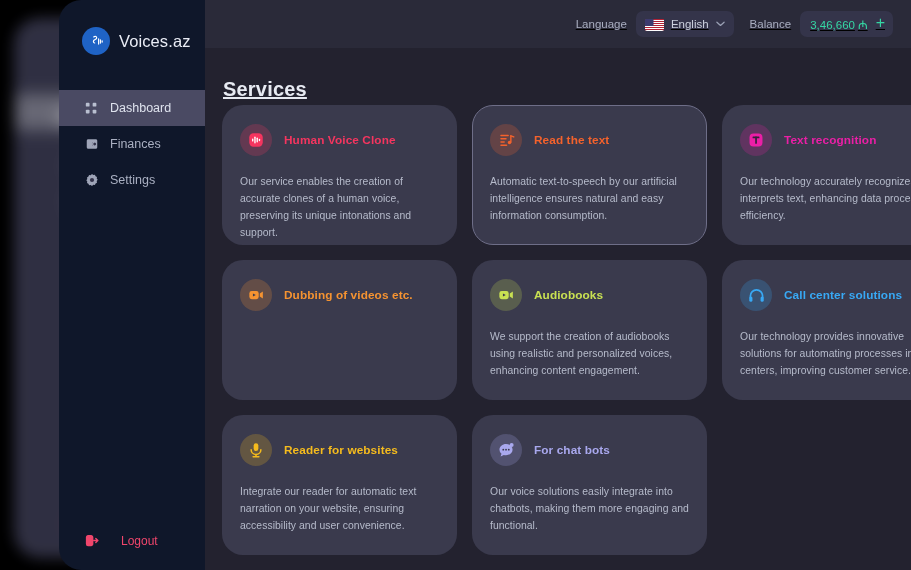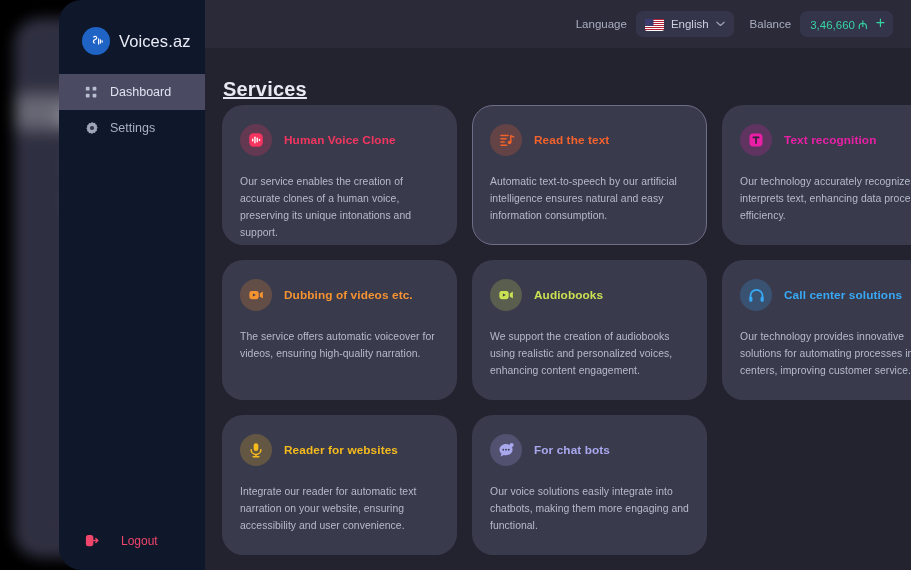--- a/index.html
+++ b/index.html
@@ -90,21 +90,21 @@
     flex: 0 0 auto;
   }
   .brand-name {
     color: #e9ecf5;
     font-size: 16.5px;
     font-weight: 500;
     letter-spacing: .1px;
     white-space: nowrap;
   }
 
-  .nav { margin-top: 12px; }
+  .nav { margin-top: 28px; }
   .nav-item {
     display: flex; align-items: center;
     gap: 11px;
     height: 36px;
     padding-left: 25px;
     color: #aab0c2;
     font-size: 12.5px;
     cursor: pointer;
     white-space: nowrap;
   }
@@ -140,21 +140,21 @@
   .topbar {
     position: absolute;
     left: 0; top: 0;
     width: 706px; height: 48px;
     background: #2a2a39;
     display: flex; align-items: center;
     justify-content: flex-end;
     padding-right: 18px;
     gap: 16px;
   }
-  .tb-group { display: flex; align-items: center; gap: 9px; }
+  .tb-group { display: flex; align-items: center; gap: 9px; text-decoration: underline; }
   .tb-label { color: #a9aec0; font-size: 11.5px; white-space: nowrap; }
 
   .lang-pill {
     display: flex; align-items: center; gap: 7px;
     background: #34344a;
     border-radius: 7px;
     height: 26px;
     padding: 0 9px;
     cursor: pointer;
   }
@@ -274,20 +274,30 @@
           <svg width="13" height="13" viewBox="0 0 16 16">
             <rect x="1" y="1" width="4.6" height="4.6" rx="1.1" fill="#b9bfd0"></rect>
             <rect x="9.4" y="1" width="4.6" height="4.6" rx="1.1" fill="#b9bfd0"></rect>
             <rect x="1" y="9.4" width="4.6" height="4.6" rx="1.1" fill="#b9bfd0"></rect>
             <rect x="9.4" y="9.4" width="4.6" height="4.6" rx="1.1" fill="#b9bfd0"></rect>
           </svg>
         </span>
         <span>Dashboard</span>
       </div>
 
+      <div class="nav-item">
+        <span class="ico">
+          <svg width="14" height="14" viewBox="0 0 16 16">
+            <path d="M2 4.2c0-1 .7-1.7 1.7-1.7h8.6c1 0 1.7.7 1.7 1.7v7.6c0 1-.7 1.7-1.7 1.7H3.7c-1 0-1.7-.7-1.7-1.7V4.2Z" fill="#9fa5b8"></path>
+            <circle cx="10.3" cy="8" r="2.4" fill="#33334a"></circle>
+            <path d="M12.6 5.9a2.5 2.5 0 1 0 0 4.2" stroke="#9fa5b8" stroke-width="1.5" fill="none" stroke-linecap="round"></path>
+          </svg>
+        </span>
+        <span>Finances</span>
+      </div>
 
       <div class="nav-item">
         <span class="ico">
           <svg width="14" height="14" viewBox="0 0 16 16">
             <path d="M8 1.2 9.5 2.3l1.8-.3.8 1.7 1.6.9-.3 1.8 1.1 1.4-1.1 1.4.3 1.8-1.6.9-.8 1.7-1.8-.3L8 14.8l-1.5-1.1-1.8.3-.8-1.7-1.6-.9.3-1.8L1.5 8.2l1.1-1.4-.3-1.8 1.6-.9.8-1.7 1.8.3L8 1.2Z" fill="#9fa5b8"></path>
             <circle cx="8" cy="8" r="2.4" fill="#33334a"></circle>
           </svg>
         </span>
         <span>Settings</span>
       </div>
@@ -399,21 +409,20 @@
           <div class="card-head">
             <span class="card-ico" style="background:rgba(245,147,49,0.22)">
               <svg width="18" height="18" viewBox="0 0 20 20">
                 <rect x="2.6" y="5.6" width="10.4" height="9" rx="2.6" fill="#f59331"></rect>
                 <path d="M14.2 8.4 17.6 6v8l-3.4-2.4V8.4Z" fill="#f59331"></path>
                 <path d="M6.6 8.2 9.7 10l-3.1 1.8V8.2Z" fill="#3a3a4d"></path>
               </svg>
             </span>
             <span class="card-title" style="color:#f59331">Dubbing of videos etc.</span>
           </div>
-          <div class="card-desc">The service offers automatic voiceover for videos, ensuring high-quality narration.</div>
         </div>
         <div class="card">
           <div class="card-head">
             <span class="card-ico" style="background:rgba(201,225,82,0.22)">
               <svg width="18" height="18" viewBox="0 0 20 20">
                 <rect x="2.6" y="5.6" width="10.4" height="9" rx="2.6" fill="#c9e152"></rect>
                 <path d="M14.2 8.4 17.6 6v8l-3.4-2.4V8.4Z" fill="#c9e152"></path>
                 <path d="M6.6 8.2 9.7 10l-3.1 1.8V8.2Z" fill="#3a3a4d"></path>
               </svg>
             </span>

